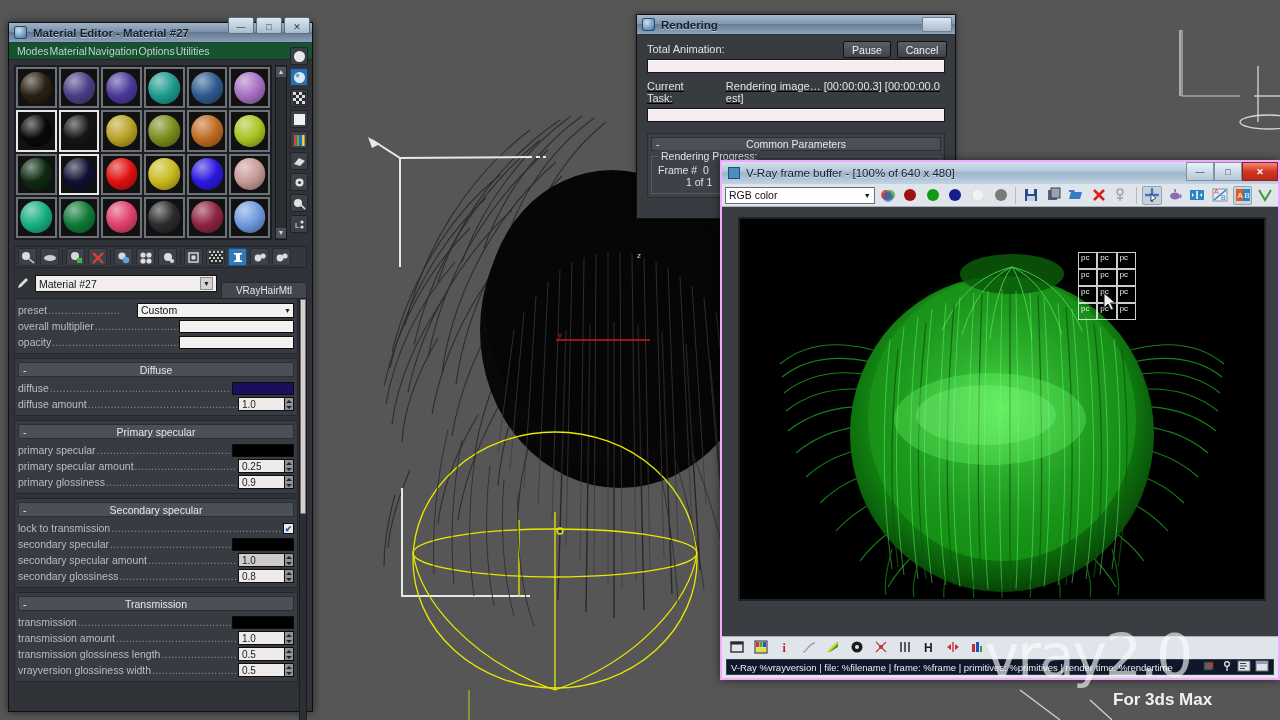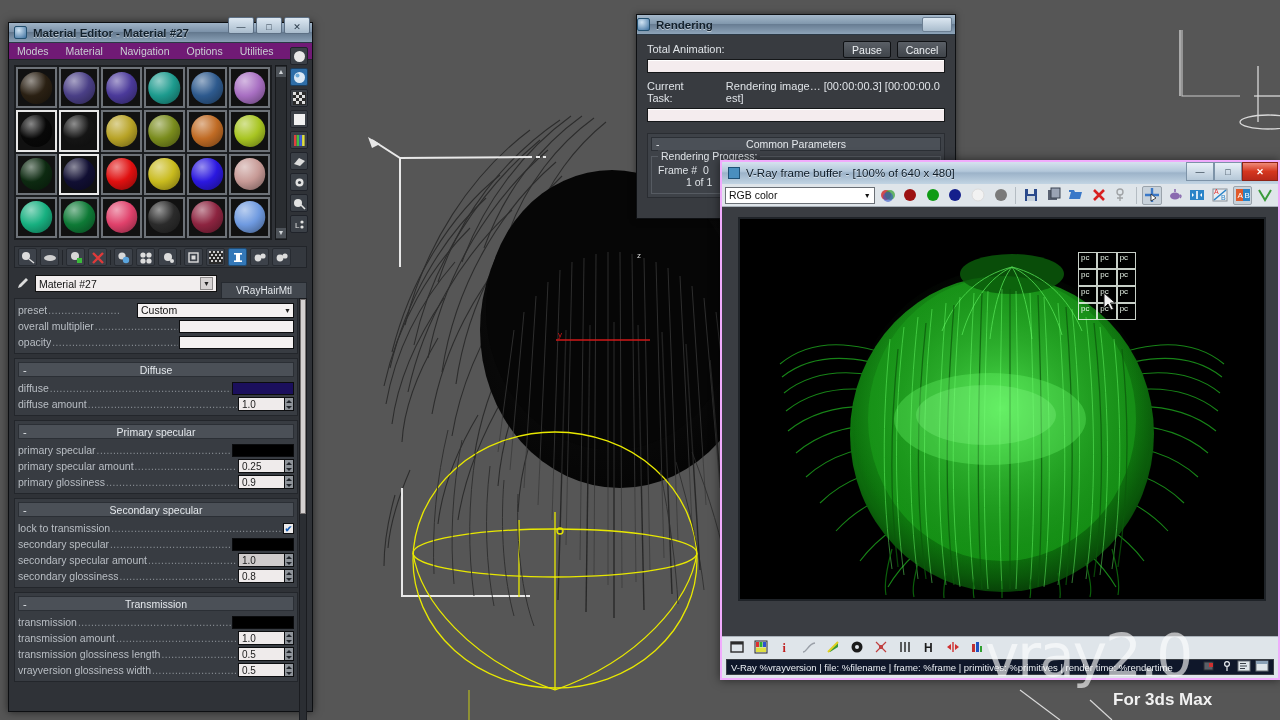--- a/index.html
+++ b/index.html
@@ -23,22 +23,22 @@
     background:radial-gradient(circle at 35% 30%,#cfe3f3,#3b6f9e); border:1px solid #24506f;
     margin-right:6px; }
   #me-title .ttext { font-size:11.5px; color:#12202c; font-weight:bold;
     text-shadow:0 1px 0 rgba(255,255,255,.55); }
   #me-wbtns { position:absolute; right:2px; top:-6px; display:flex; gap:2px; }
   #me-wbtns .wb { width:26px; height:17px; border:1px solid #5d7085; border-radius:2px;
     background:linear-gradient(to bottom,#dce7f1,#a9bccd); display:flex;
     align-items:flex-end; justify-content:center; font-size:9px; color:#2a3a49;
     padding-bottom:1px; }
 
-  #me-menu { height:17px; background:#701a75; display:flex; align-items:center;
-    padding-left:8px; gap:17px; border-bottom:1px solid #23262b; }
+  #me-menu { height:17px; background:#14532d; display:flex; align-items:center;
+    padding-left:8px; gap:1px; border-bottom:1px solid #23262b; }
   #me-menu span { font-size:10.5px; color:#c9cdd2; }
 
   #slots-wrap { position:relative; margin:5px 5px 0 5px; height:175px; display:flex; }
   #slots { display:grid; grid-template-columns:repeat(6,1fr); grid-template-rows:repeat(4,1fr);
     gap:2px; width:258px; height:175px; background:#1b1d20; padding:2px; }
   .slot { position:relative; background:#111; border:2px solid #6d7278; overflow:hidden; }
   .slot.sel { border-color:#e8e8e8; }
   .slot .ball { position:absolute; left:50%; top:50%; transform:translate(-50%,-50%);
     width:86%; height:86%; border-radius:50%; }
   #slot-scroll { width:12px; margin-left:3px; background:#2a2d31;
@@ -104,21 +104,21 @@
   #params-scroll { position:absolute; right:0; top:0; width:8px; height:100%;
     background:#2b2e33; border:1px solid #1a1c20; }
   #params-thumb { position:absolute; left:0; top:0; width:100%; height:215px;
     background:#d4d0d0; border:1px solid #767272; }
 
   
   #rend-dlg { position:absolute; left:636px; top:14px; width:320px; height:205px;
     background:#383b40; border:1px solid #0e1013; box-shadow:0 0 6px rgba(0,0,0,.5); }
   #rend-title { height:20px;
     background:linear-gradient(to bottom,#a5b8ca 0%,#8299ae 45%,#687d93 50%,#8ea4b9 100%);
-    display:flex; align-items:center; border-bottom:1px solid #2b3946; }
+    display:flex; align-items:center; padding-left:5px; border-bottom:1px solid #2b3946; }
   #rend-title .tico { width:13px;height:13px;border-radius:2px;
     background:radial-gradient(circle at 35% 30%,#cfe3f3,#3b6f9e);border:1px solid #24506f;
     margin-right:6px; }
   #rend-title .ttext { font-size:11.5px;color:#12202c;font-weight:bold;
     text-shadow:0 1px 0 rgba(255,255,255,.5); }
   #rend-title .wbox { margin-left:auto; margin-right:3px; width:30px; height:15px;
     border:1px solid #6b7e92; border-radius:2px;
     background:linear-gradient(to bottom,#dce7f1,#a9bccd); }
   #rend-body { padding:8px 10px; position:relative; }
   .r-lbl { font-size:11px; color:#dfe3e7; }
@@ -782,21 +782,21 @@
     <div id="rend-title">
       <span class="tico"></span>
       <span class="ttext">Rendering</span>
       <span class="wbox"></span>
     </div>
     <div id="rend-body">
       <div class="r-lbl">Total Animation:</div>
       <div class="rbtn" style="right:64px; top:6px; width:48px;">Pause</div>
       <div class="rbtn" style="right:8px; top:6px; width:50px;">Cancel</div>
       <div class="pbar"></div>
-      <div style="margin-top:7px; display:flex; gap:18px; align-items:baseline;">
+      <div style="margin-top:7px; display:flex; gap:18px; align-items:baseline;text-decoration:underline;">
         <span class="r-lbl">Current Task:</span>
         <span class="r-lbl">Rendering image…  [00:00:00.3] [00:00:00.0 est]</span>
       </div>
       <div class="pbar"></div>
 
       <div id="rend-sub">
         <div class="sh">
           <span class="minus">-</span>
           <span>Common Parameters</span>
         </div>

